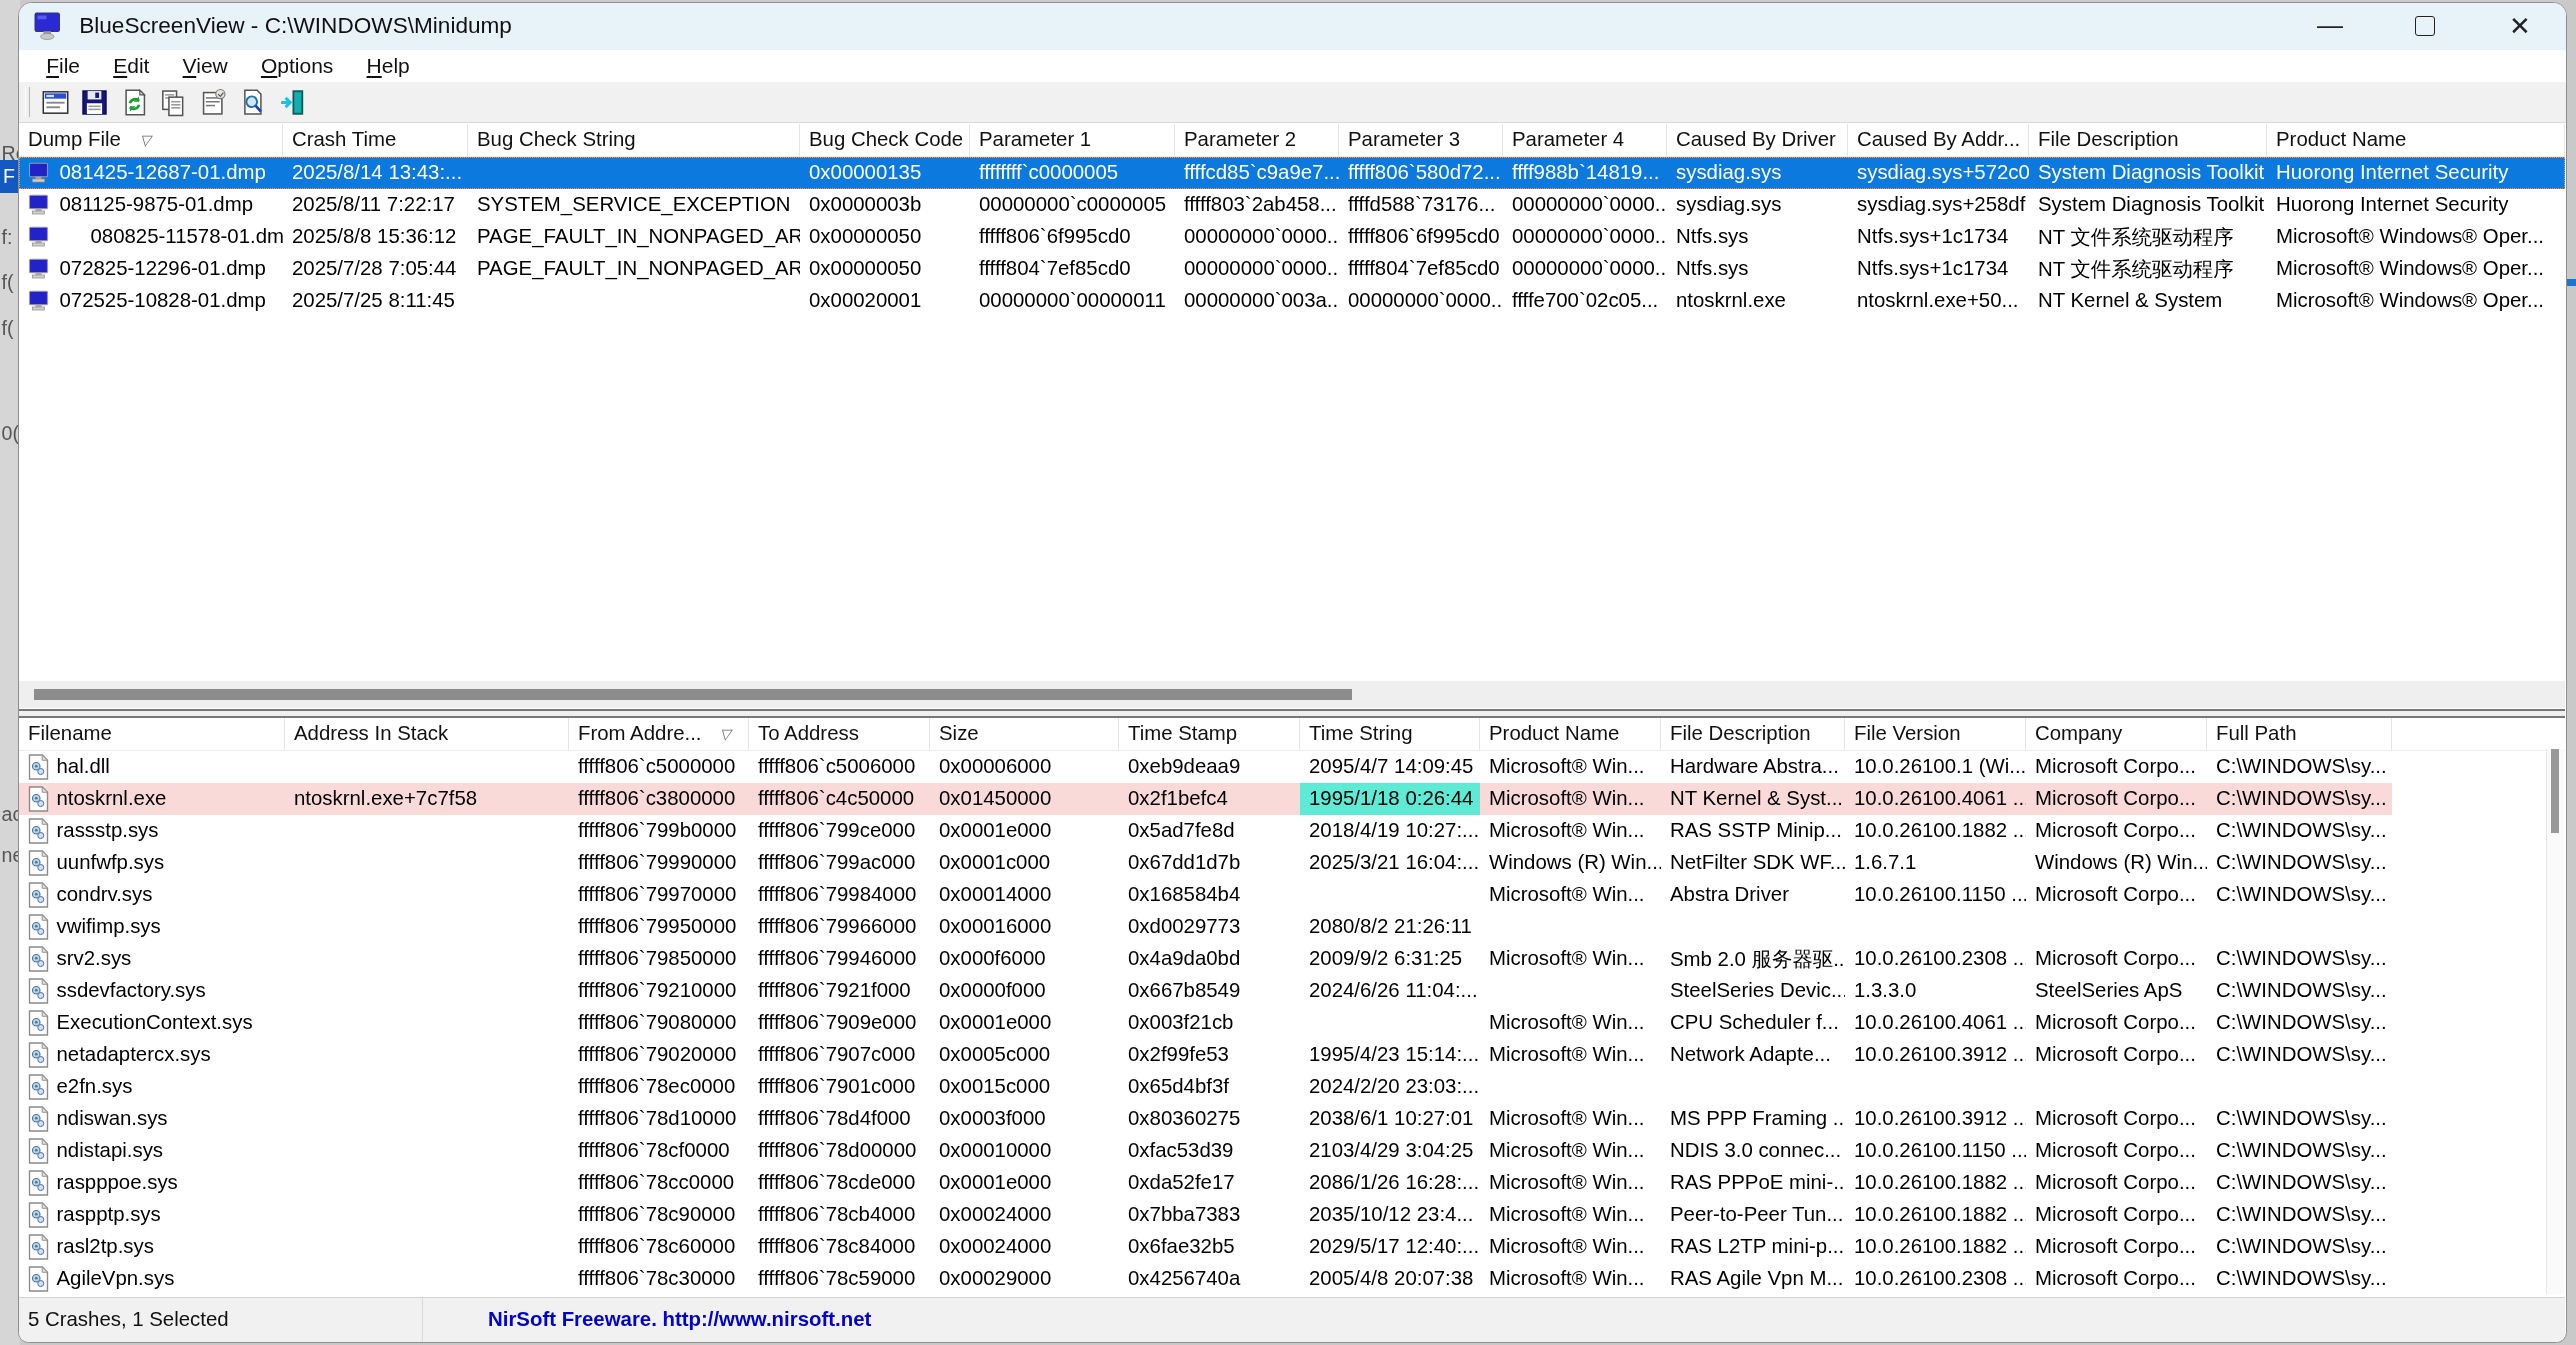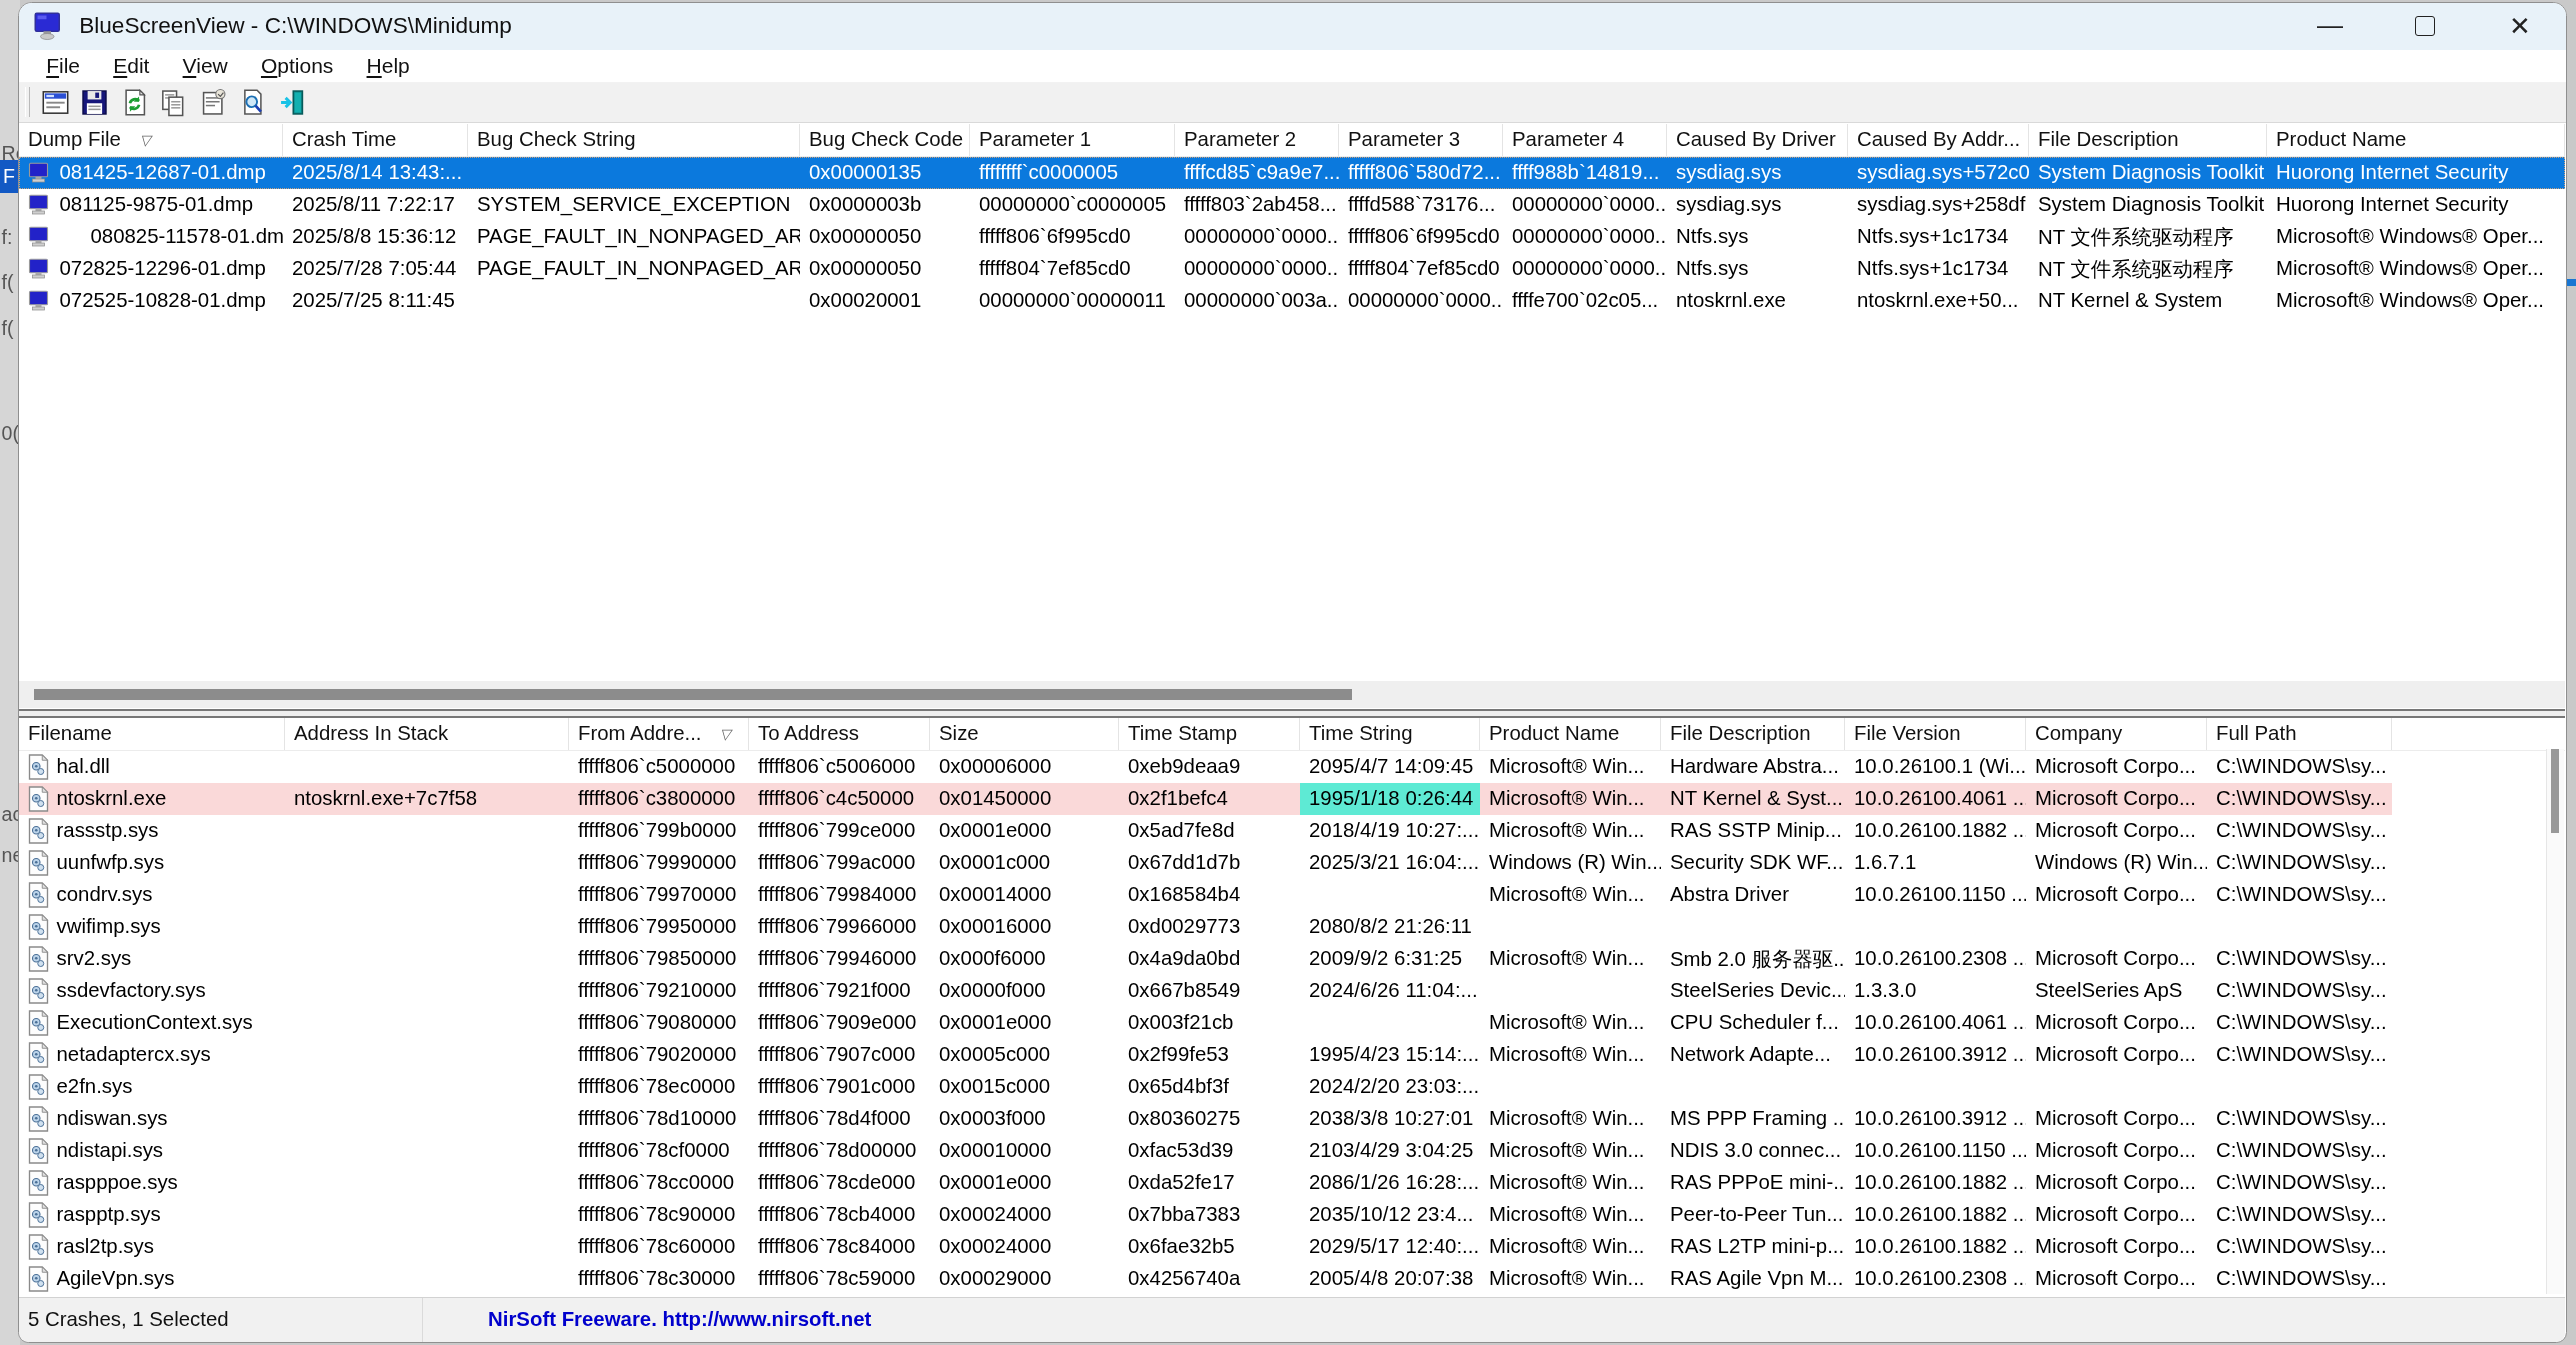--- a/index.html
+++ b/index.html
@@ -656,21 +656,21 @@
         <div class="cell" style="width: 181px; flex: 0 0 181px;">
           <span>0x67dd1d7b</span>
         </div>
         <div class="cell" style="width: 180px; flex: 0 0 180px;">
           <span>2025/3/21 16:04:...</span>
         </div>
         <div class="cell" style="width: 181px; flex: 0 0 181px;">
           <span>Windows (R) Win...</span>
         </div>
         <div class="cell" style="width: 184px; flex: 0 0 184px;">
-          <span>Security SDK WF...</span>
+          <span>NetFilter SDK WF...</span>
         </div>
         <div class="cell" style="width: 181px; flex: 0 0 181px;">
           <span>1.6.7.1</span>
         </div>
         <div class="cell" style="width: 181px; flex: 0 0 181px;">
           <span>Windows (R) Win...</span>
         </div>
         <div class="cell" style="width: 185px; flex: 0 0 185px;">
           <span>C:\WINDOWS\sy...</span>
         </div>
@@ -1026,21 +1026,21 @@
         <div class="cell" style="width: 181px; flex: 0 0 181px;">
           <span>fffff806`78d4f000</span>
         </div>
         <div class="cell" style="width: 189px; flex: 0 0 189px;">
           <span>0x0003f000</span>
         </div>
         <div class="cell" style="width: 181px; flex: 0 0 181px;">
           <span>0x80360275</span>
         </div>
         <div class="cell" style="width: 180px; flex: 0 0 180px;">
-          <span>2038/3/8 10:27:01</span>
+          <span>2038/6/1 10:27:01</span>
         </div>
         <div class="cell" style="width: 181px; flex: 0 0 181px;">
           <span>Microsoft® Win...</span>
         </div>
         <div class="cell" style="width: 184px; flex: 0 0 184px;">
           <span>MS PPP Framing ...</span>
         </div>
         <div class="cell" style="width: 181px; flex: 0 0 181px;">
           <span>10.0.26100.3912 ...</span>
         </div>

